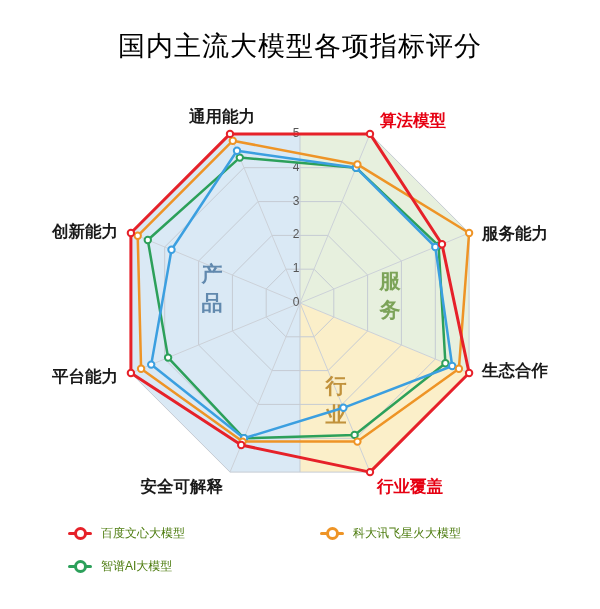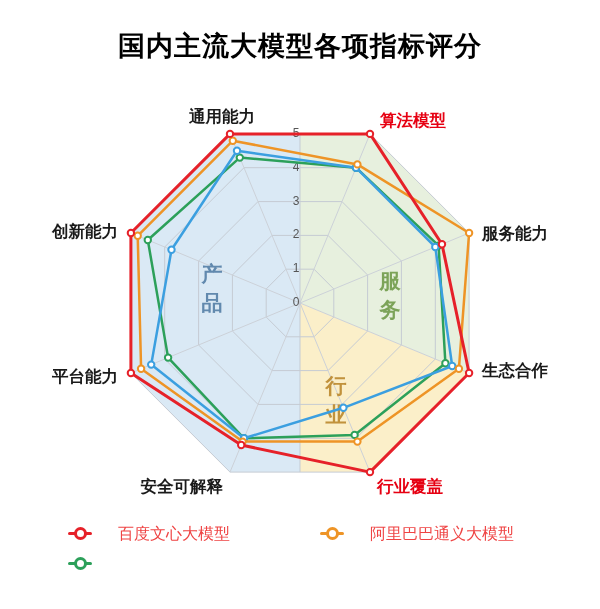--- a/index.html
+++ b/index.html
@@ -1,22 +1,22 @@
 <!DOCTYPE html>
 <html><head>
 <meta charset="utf-8">
 <style>
   html,body{margin:0;padding:0;}
   body{width:600px;height:609px;background:#ffffff;font-family:"Liberation Sans","DejaVu Sans",sans-serif;}
   .page{position:relative;width:600px;height:609px;overflow:hidden;background:#ffffff;}
-  .title{position:absolute;top:28px;left:0;width:600px;text-align:center;font-size:27px;font-weight:700;color:#000;letter-spacing:1px;margin:0;}
+  .title{position:absolute;top:28px;left:0;width:600px;text-align:center;font-size:27px;font-weight:400;color:#000;letter-spacing:1px;margin:0;}
   #radar{position:absolute;top:0;left:0;}
   #radar text{font-family:"Liberation Sans","DejaVu Sans",sans-serif;}
   .legend{position:absolute;top:524px;left:0;width:600px;display:grid;grid-template-columns:252px 252px;justify-content:center;row-gap:14px;}
-  .legend-item{display:flex;align-items:center;gap:26px;padding-left:20px;font-size:16px;color:#ef4444;cursor:pointer;line-height:19px;}
+  .legend-item{display:flex;align-items:center;gap:9px;padding-left:20px;font-size:12px;color:#4d7c0f;cursor:pointer;line-height:19px;}
   .legend-marker{position:relative;width:24px;height:13px;flex:0 0 auto;}
   .legend-marker .line{position:absolute;top:5px;left:0;width:24px;height:3px;border-radius:2px;}
   .legend-marker .ring{position:absolute;top:0;left:6px;width:13px;height:13px;border-radius:50%;background:#fff;box-sizing:border-box;border:3px solid #000;}
 </style>
 </head>
 <body>
 
 <div class="page">
   <h1 class="title">国内主流大模型各项指标评分</h1>
   <svg id="radar" width="600" height="512" viewBox="0 0 600 512">
@@ -98,22 +98,23 @@
           <span class="line" style="background: rgb(230, 33, 41);"></span>
           <span class="ring" style="border-color: rgb(230, 33, 41);"></span>
         </span>
         <span class="legend-label">百度文心大模型</span>
       </div>
       <div class="legend-item">
         <span class="legend-marker">
           <span class="line" style="background: rgb(238, 148, 38);"></span>
           <span class="ring" style="border-color: rgb(238, 148, 38);"></span>
         </span>
-        <span class="legend-label">阿里巴巴通义大模型</span>
+        <span class="legend-label">科大讯飞星火大模型</span>
       </div>
       <div class="legend-item">
         <span class="legend-marker">
           <span class="line" style="background: rgb(44, 160, 90);"></span>
           <span class="ring" style="border-color: rgb(44, 160, 90);"></span>
         </span>
+        <span class="legend-label">智谱AI大模型</span>
       </div>
     </div>
 </div>
 
 </body></html>

